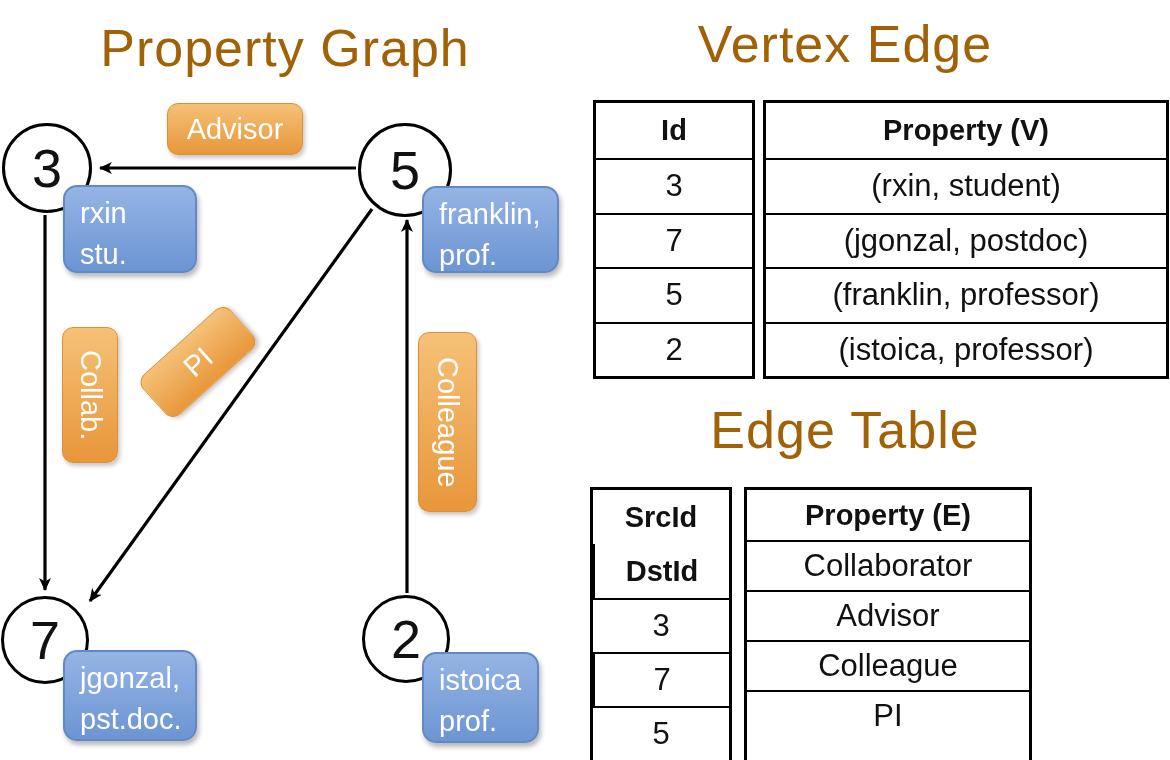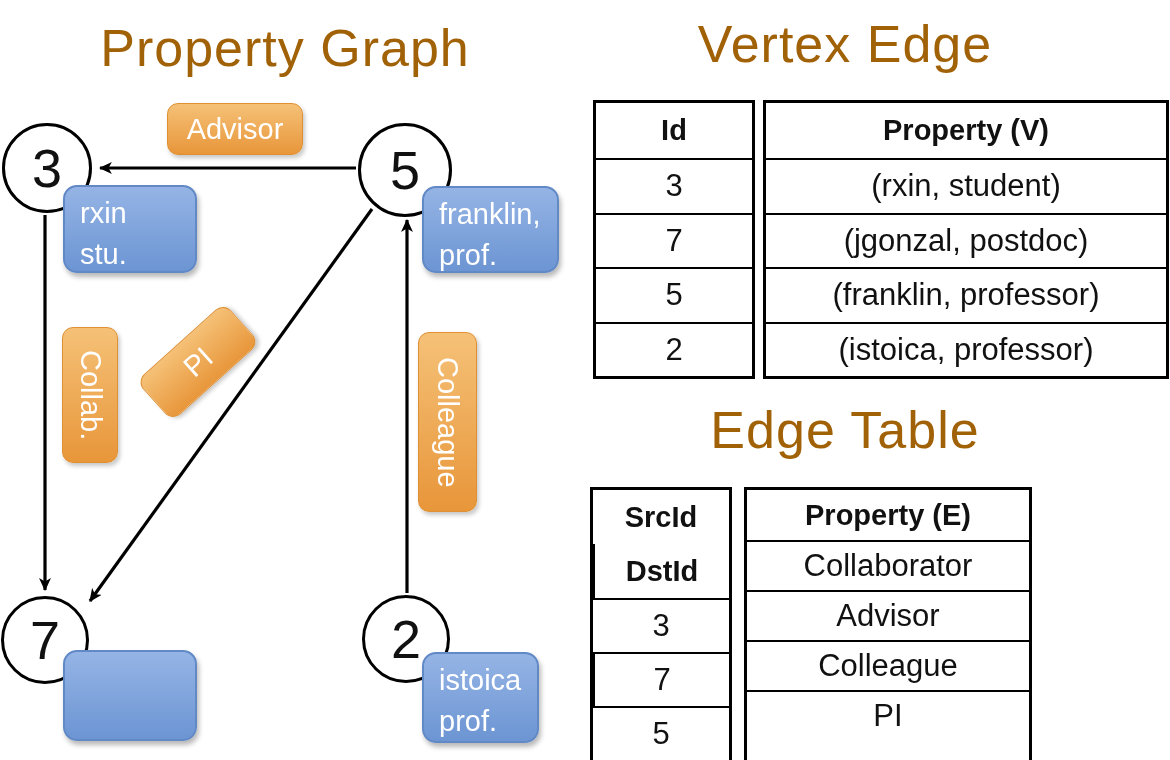--- a/index.html
+++ b/index.html
@@ -124,20 +124,22 @@
 
   <div class="vprop-box" style="left:63px; top:185px; width:134px; height:88px;">
     <div>rxin</div>
     <div>stu.</div>
   </div>
   <div class="vprop-box" style="left:422px; top:186px; width:137px; height:87px;">
     <div>franklin,</div>
     <div>prof.</div>
   </div>
   <div class="vprop-box" style="left:63px; top:650px; width:134px; height:91px;">
+    <div>jgonzal,</div>
+    <div>pst.doc.</div>
   </div>
   <div class="vprop-box" style="left:422px; top:652px; width:117px; height:91px;">
     <div>istoica</div>
     <div>prof.</div>
   </div>
 
   <div class="edge-label" style="left:167px; top:103px; width:136px; height:52px;">
     <span>Advisor</span>
   </div>
   <div class="edge-label vertical" style="left:62px; top:327px; width:56px; height:136px;">

